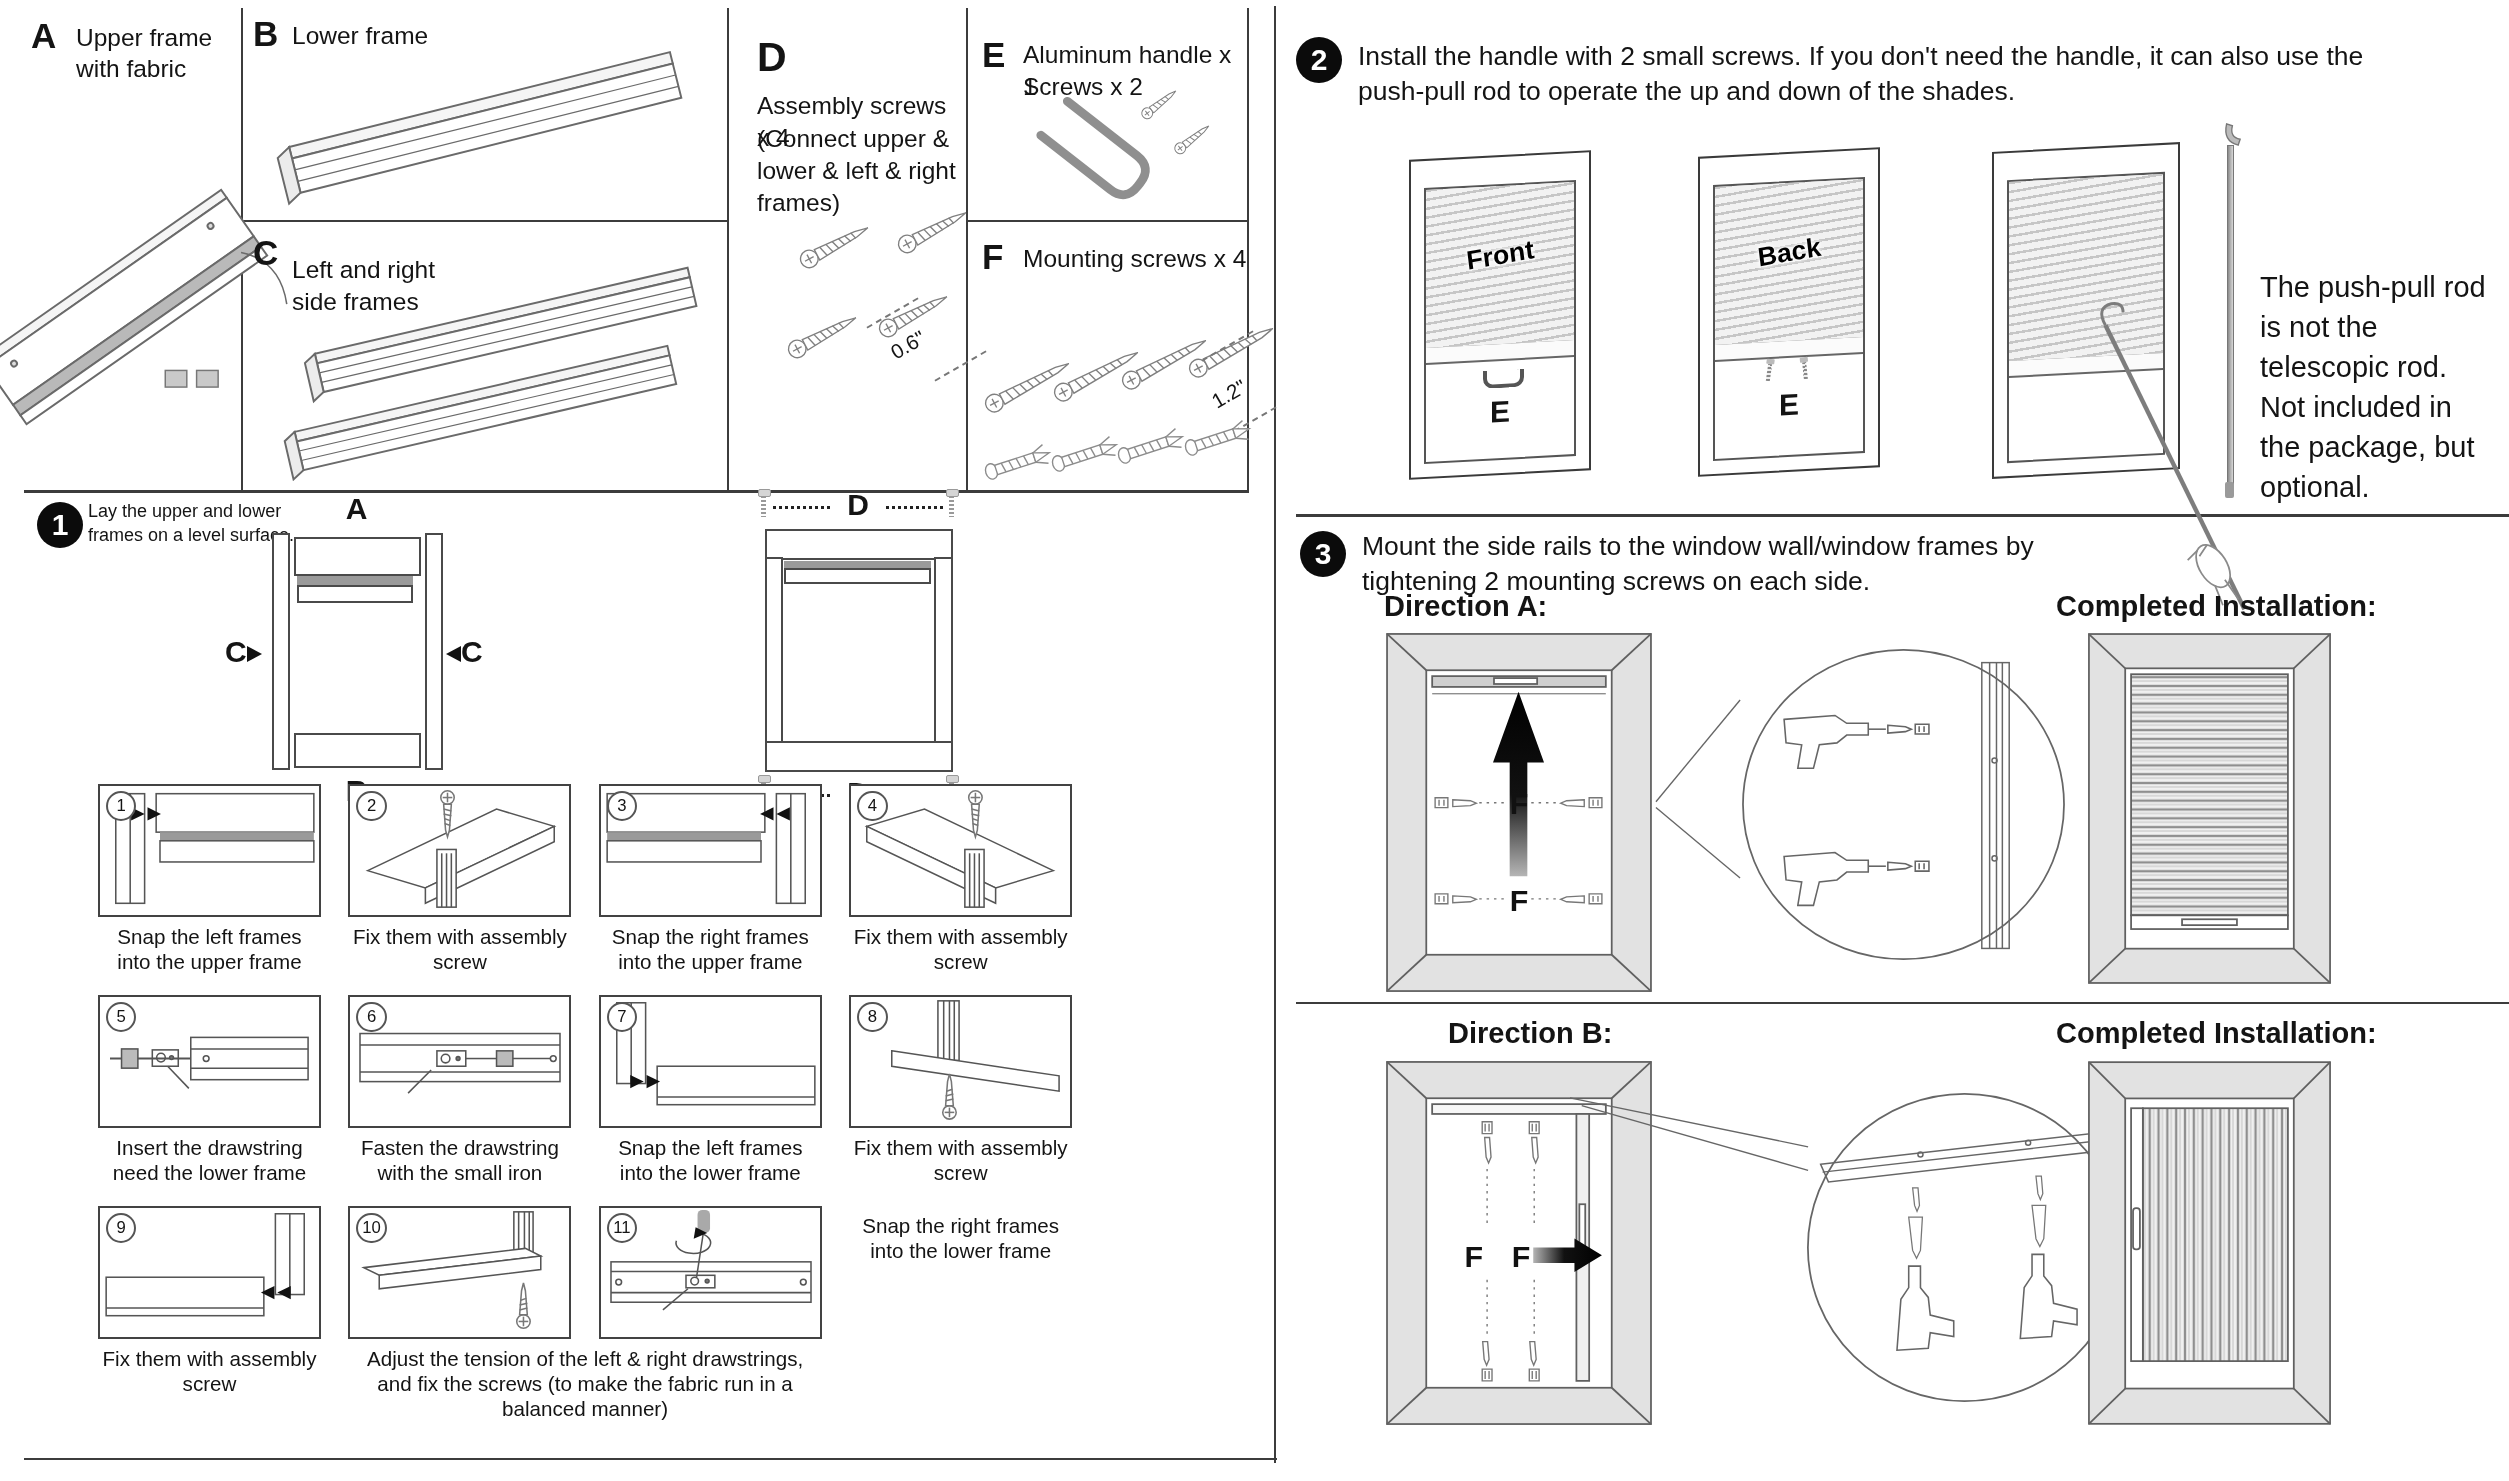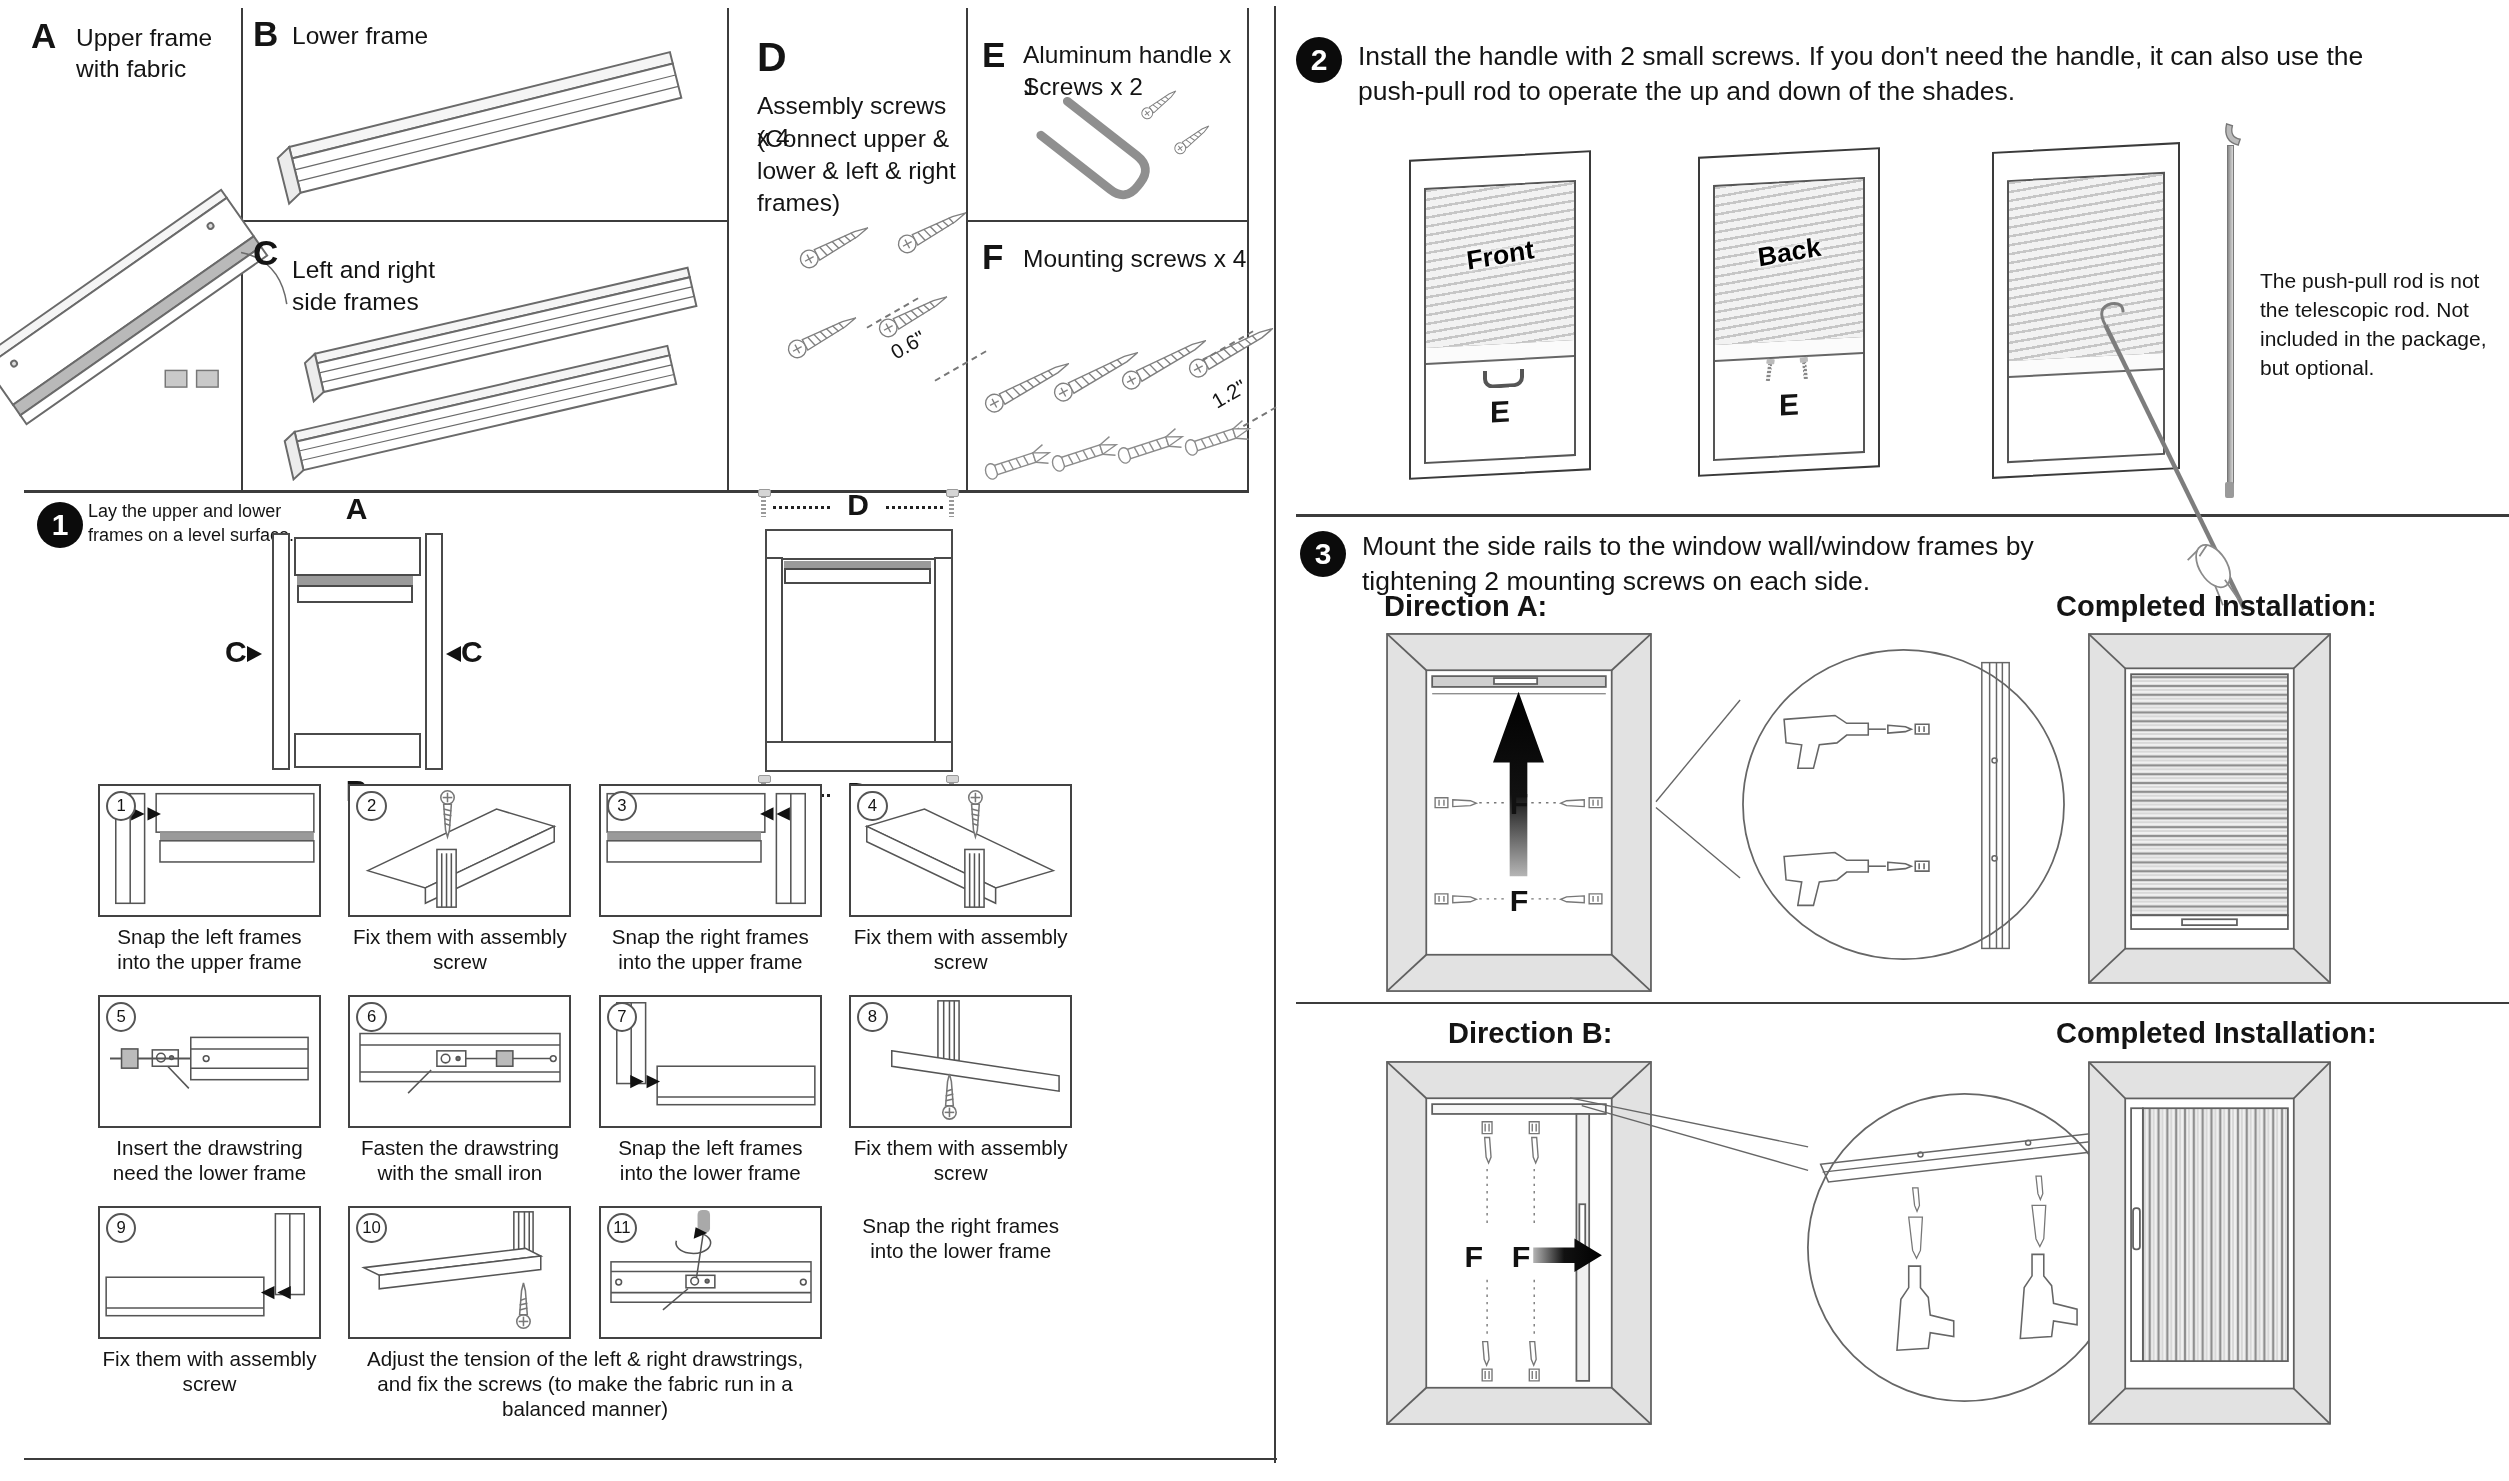--- a/index.html
+++ b/index.html
@@ -44,21 +44,21 @@
   .brail{position:absolute;left:0;right:0;top:58%;height:14.7px;border-bottom:2px solid #666;background:#fbfbfb;}
   .shadelabel{position:absolute;top:34%;left:0;width:100%;text-align:center;font-weight:bold;font-size:26.5px;
               transform:rotate(-7deg);color:#000;
               text-shadow:0 0 3.9px #fff,0 0 4.9px #fff,0 0 5.9px #fff;}
   .eletter{position:absolute;left:0;width:100%;text-align:center;font-weight:bold;font-size:30px;}
   .uhandle{position:absolute;left:50%;margin-left:-16.7px;width:33px;height:14.7px;border:4.9px solid #555;border-top:none;border-radius:0 0 9.8px 9.8px;}
   .mscrew{position:absolute;width:3.9px;height:16.7px;background:repeating-linear-gradient(0deg,#888 0 2px,#eee 2px 3.9px);}
   .mscrew::before{content:'';position:absolute;top:-4.9px;left:-2px;width:7.8px;height:4.9px;background:#bbb;border-radius:1px;}
   .rod{position:absolute;width:4.9px;background:linear-gradient(90deg,#8a8a8a,#d8d8d8);border:1px solid #777;}
   .rodtip{position:absolute;width:8.8px;height:15.7px;background:#9a9a9a;border-radius:2px;}
-  .note{position:absolute;font-size:21px;line-height:1.38;}
+  .note{position:absolute;font-size:29px;line-height:1.38;}
   
   .heading{position:absolute;font-weight:bold;font-size:29px;}
   svg text{font-family:"Liberation Sans",sans-serif;}
 </style>
 </head>
 <body>
 
 <div class="page">
 
   <div class="ln" style="left:241px;top:7.8px;width:2px;height:482px;"></div>

